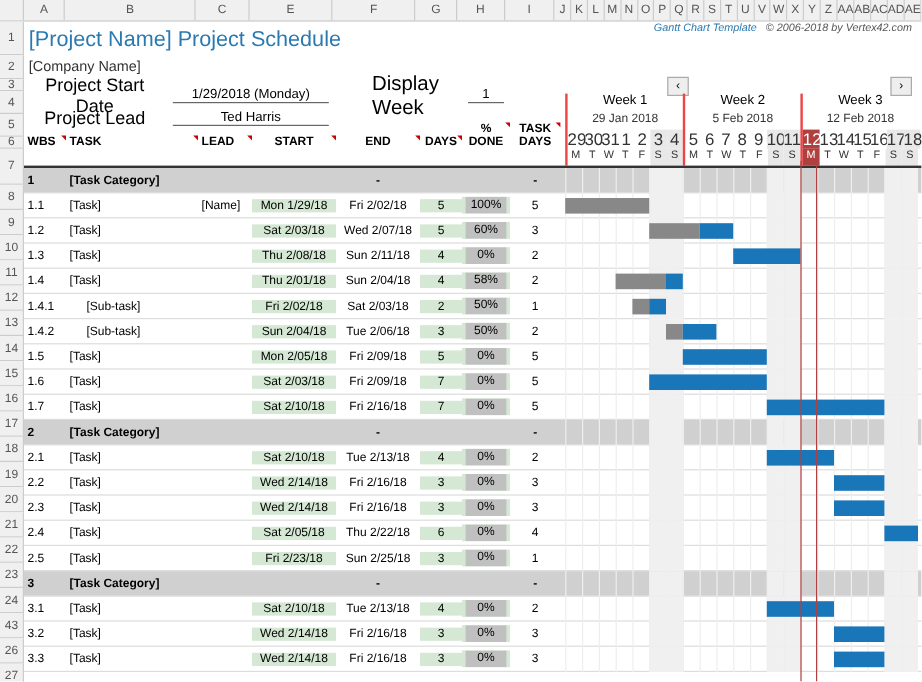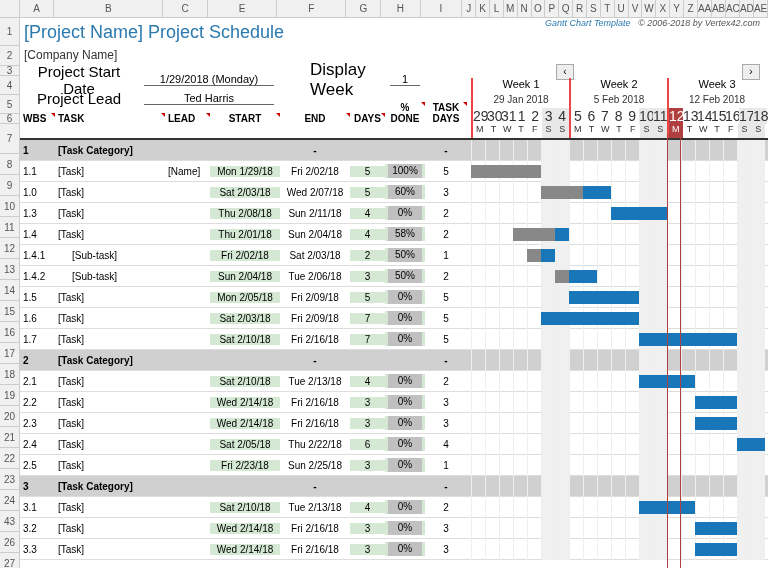--- a/index.html
+++ b/index.html
@@ -290,21 +290,21 @@
           <div class="gcell"></div>
           <div class="gcell"></div>
           <div class="gcell"></div>
           <div class="gcell"></div>
           <div class="gcell wkend"></div>
           <div class="gcell wkend"></div>
           <div class="bar-gray" style="left: 0px; width: 70px;"></div>
         </div>
       </div>
       <div class="data-row">
-        <div class="cell c-wbs">1.0</div>
+        <div class="cell c-wbs">1.2</div>
         <div class="cell c-task">[Task]</div>
         <div class="cell c-lead"></div>
         <div class="cell c-start green-cell">Sat 2/03/18</div>
         <div class="cell c-end">Wed 2/07/18</div>
         <div class="cell c-days green-cell">5</div>
         <div class="cell c-pct green-cell"><div class="pct-bar">60%</div></div>
         <div class="cell c-work">3</div>
         <div class="gantt-area">
           <div class="gcell"></div>
           <div class="gcell"></div>

